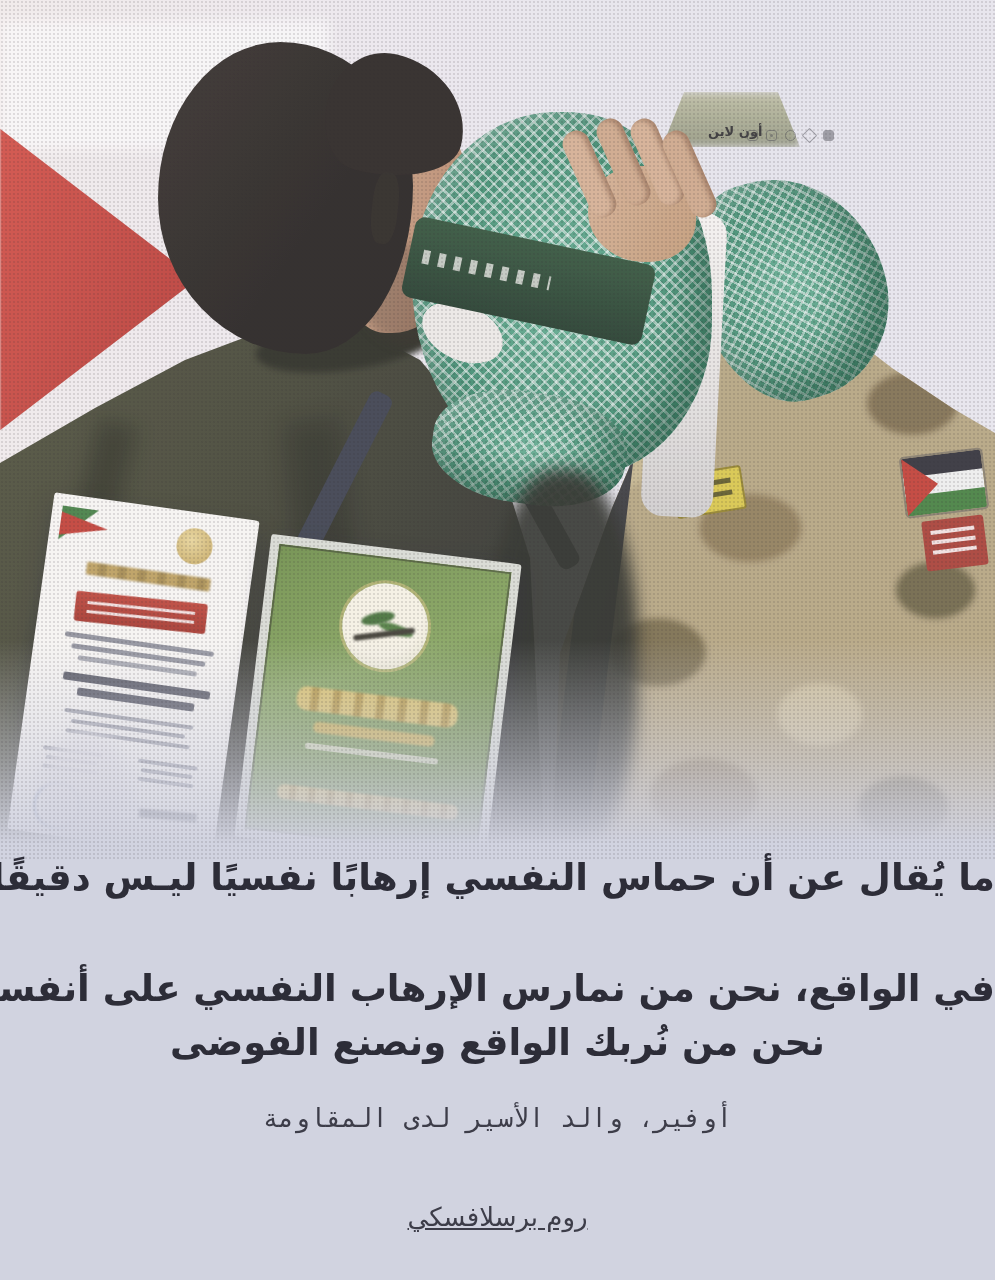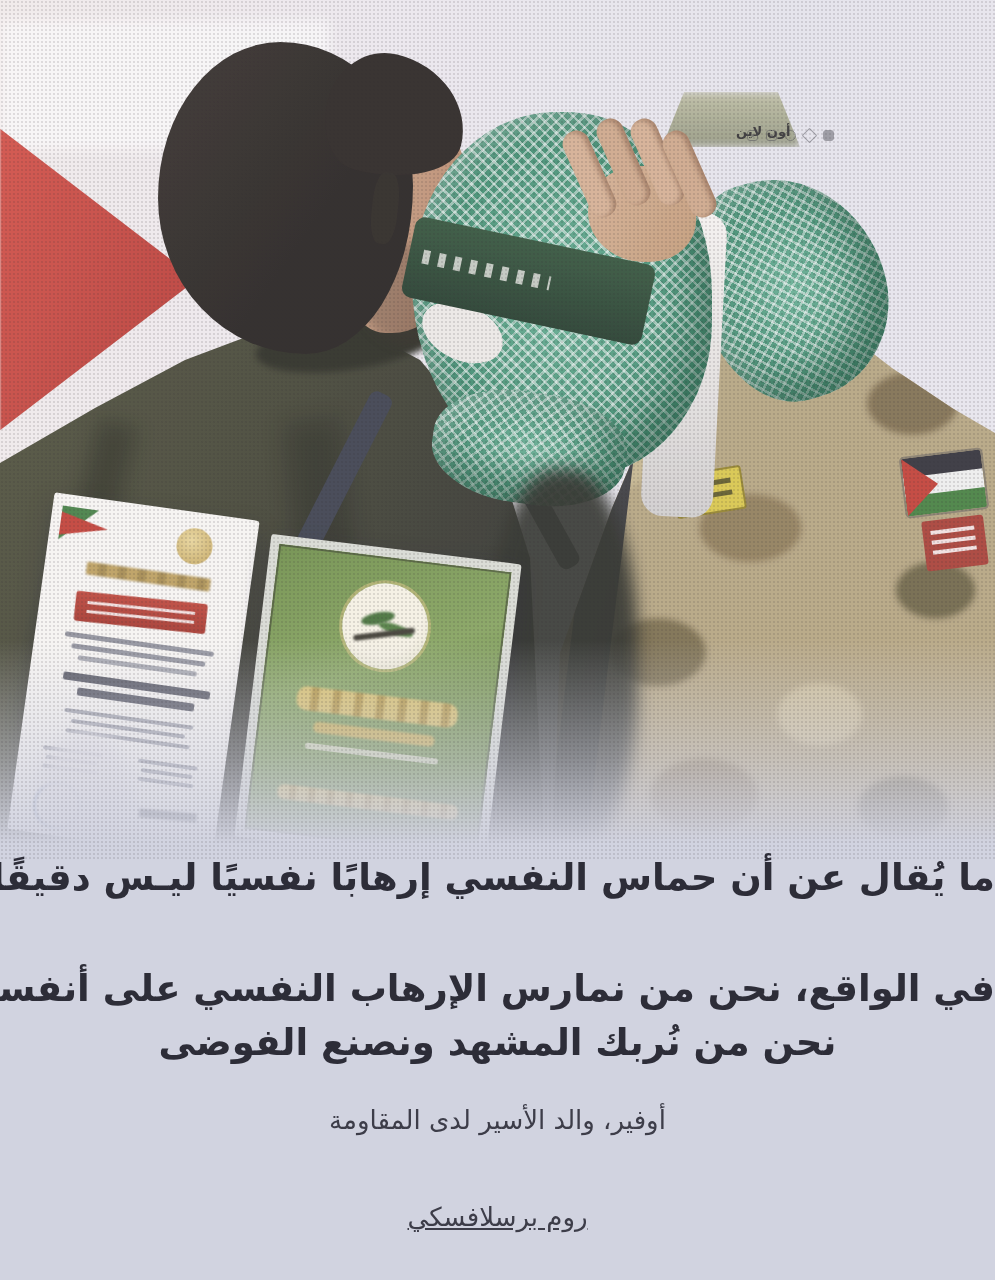--- a/index.html
+++ b/index.html
@@ -147,39 +147,39 @@
   .wash{left:0;top:0;width:995px;height:860px;background:rgba(236,234,240,.12);}
   .fade{left:0;top:640px;width:995px;height:222px;
         background:linear-gradient(180deg,rgba(209,211,224,0) 0%,rgba(209,211,224,.55) 55%,#d1d3e0 92%,#d1d3e0 100%);}
   .halftone{left:0;top:0;width:995px;height:860px;pointer-events:none;
         background-image:radial-gradient(circle,rgba(50,42,52,.13) .9px,rgba(50,42,52,0) 1.4px);
         background-size:4px 4px;}
 
   
   .logo{left:698px;top:128px;width:185px;text-align:center;color:rgba(50,48,54,.9);}
   .logo .brand{font-size:50px;font-weight:bold;line-height:1.1;letter-spacing:-2px;}
-  .logo .tagline{position:absolute;top:-4px;left:10px;font-size:13px;font-weight:bold;color:rgba(50,48,54,.85);margin-left:28px;}
+  .logo .tagline{position:absolute;top:-4px;left:10px;font-size:13px;font-weight:bold;color:rgba(50,48,54,.85);}
   .socials{display:flex;justify-content:center;gap:8px;margin-top:2px;opacity:.45;}
   .soc{width:11px;height:11px;border:1.5px solid #4a4a52;box-sizing:border-box;}
   .soc.round{border-radius:50%;}
   .soc.sq{border-radius:3px;position:relative;}
   .soc.sq::after{content:"";position:absolute;left:3px;top:3px;width:3px;height:3px;border-radius:50%;background:#4a4a52;}
   .soc.diam{transform:rotate(45deg);border-radius:1px;}
   .soc.fill{background:#4a4a52;border-radius:3px;}
 
   
   .quote{position:absolute;left:0;right:0;text-align:center;direction:rtl;white-space:nowrap;
          color:#2d2d38;font-weight:700;font-size:37px;line-height:54px;}
   .q1{top:851px;} .q2{top:962px;} .q3{top:1016px;}
   .qh{top:901px;line-height:60px;}
   .hl{display:inline-block;background:#ab4f38;color:#f4ede5;border:2px solid #9c4430;
       border-radius:15px;padding:1px 20px 6px;line-height:52px;box-shadow:0 2px 0 rgba(130,45,25,.55);}
   .attr{position:absolute;left:0;right:0;text-align:center;direction:rtl;
         color:#3d3d49;font-weight:400;font-size:26px;line-height:38px;}
-  .a1{top:1101px;} .a2{top:1198px;text-decoration:underline;}
+  .a1{top:1101px;font-family:Liberation Mono, monospace;} .a2{top:1198px;text-decoration:underline;}
 </style>
 </head>
 <body>
 
 <div class="canvas">
 
   <div class="photo">
     <div class="abs flag-white"></div>
     <div class="abs flag-red"></div>
     <div class="abs blur-object"></div>
@@ -295,18 +295,18 @@
         <span class="soc sq"></span>
         <span class="soc round"></span>
         <span class="soc diam"></span>
         <span class="soc fill"></span>
       </div>
     </div>
   </div>
 
   <div class="quote q1">ما يُقال عن أن حماس النفسي إرهابًا نفسيًا ليـس دقيقًا.</div>
   <div class="quote q2">في الواقع، نحن من نمارس الإرهاب النفسي على أنفسنا،</div>
-  <div class="quote q3">نحن من نُربك المشهد ونصنع الفوضى</div>
+  <div class="quote q3">نحن من نُربك الواقع ونصنع الفوضى</div>
 
   <div class="attr a1">أوفير، والد الأسير لدى المقاومة</div>
   <div class="attr a2">روم برسلافسكي</div>
 
 </div>
 
 </body></html>

